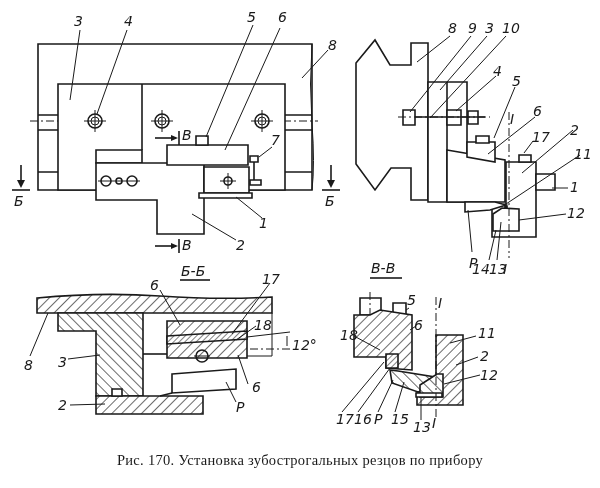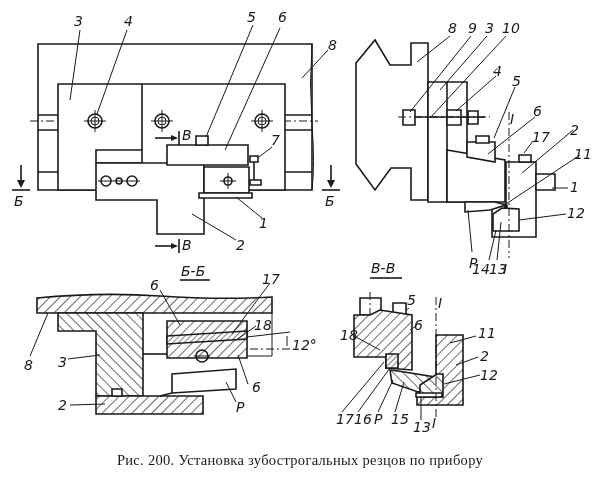--- a/index.html
+++ b/index.html
@@ -278,13 +278,13 @@
     <text class="lbl" x="480" y="361">2</text>
     <text class="lbl" x="480" y="380">12</text>
     <text class="lbl" x="336" y="424">17</text>
     <text class="lbl" x="354" y="424">16</text>
     <text class="lbl" x="374" y="424">P</text>
     <text class="lbl" x="391" y="424">15</text>
     <text class="lbl" x="413" y="432">13</text>
   </g>
 </svg>
 
-<div class="caption">Рис. 200. Установка зубострогальных резцов по прибору</div>
+<div class="caption">Рис. 170. Установка зубострогальных резцов по прибору</div>
 
 </body></html>

